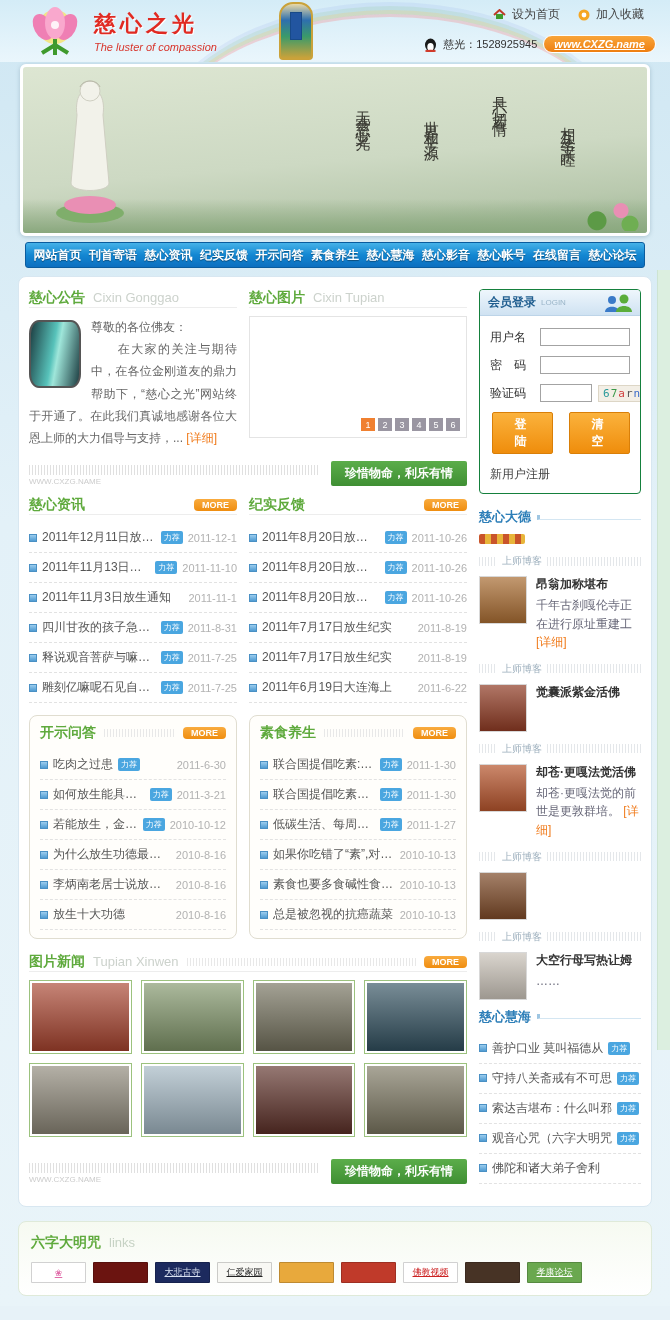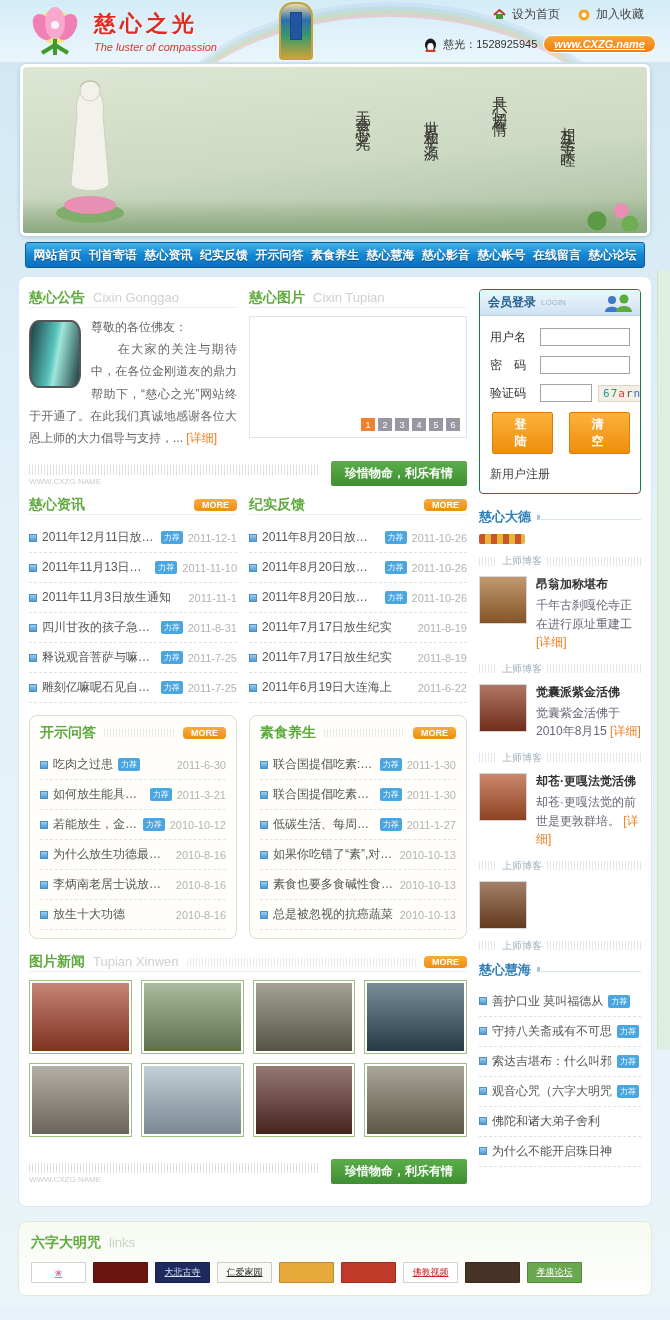--- a/index.html
+++ b/index.html
@@ -538,24 +538,20 @@
           <div>
           <div class="blog-div">
             <span class="tex l"></span>
             <span>上师博客</span>
             <span class="tex r"></span>
           </div>
           <div class="master">
             <div class="mphoto" style="background-color: rgb(143, 59, 36);"></div>
             <div class="minfo">
               <div class="mname">觉囊派紫金活佛</div>
-              <div class="mdesc">
-                <span>觉囊紫金活佛于2010年8月15</span>
-                <a href="#" class="detail-link">[详细]</a>
-              </div>
             </div>
           </div>
         </div>
           <div>
           <div class="blog-div">
             <span class="tex l"></span>
             <span>上师博客</span>
             <span class="tex r"></span>
           </div>
           <div class="master">
@@ -578,20 +574,30 @@
           <div class="master">
             <div class="mphoto" style="background-color: rgb(125, 74, 40);"></div>
           </div>
         </div>
           <div>
           <div class="blog-div">
             <span class="tex l"></span>
             <span>上师博客</span>
             <span class="tex r"></span>
           </div>
+          <div class="master">
+            <div class="mphoto" style="background-color: rgb(201, 194, 184);"></div>
+            <div class="minfo">
+              <div class="mname">大空行母写热让姆</div>
+              <div class="mdesc">
+                <span>……</span>
+                
+              </div>
+            </div>
+          </div>
         </div>
         </div>
 
       <div class="side-head" style="margin-top:8px;">
         <span class="side-title">慈心慧海</span>
         <span class="side-line"></span>
       </div>
       <div>
           <div class="list-item">
           <span class="bullet"></span>
@@ -609,25 +615,20 @@
           <i class="badge">力荐</i>
         </div>
           <div class="list-item">
           <span class="bullet"></span>
           <span class="item-title">观音心咒（六字大明咒</span>
           <i class="badge">力荐</i>
         </div>
           <div class="list-item">
           <span class="bullet"></span>
           <span class="item-title">佛陀和诸大弟子舍利</span>
-
-        </div>
-          <div class="list-item">
-          <span class="bullet"></span>
-          <span class="item-title">为什么不能开启珠日神</span>
 
         </div>
         </div>
     </aside>
   </div>
 
   <section class="links-sec">
     <div class="links-head">
       <span class="links-title">六字大明咒</span>
       <span class="links-sub">links</span>

